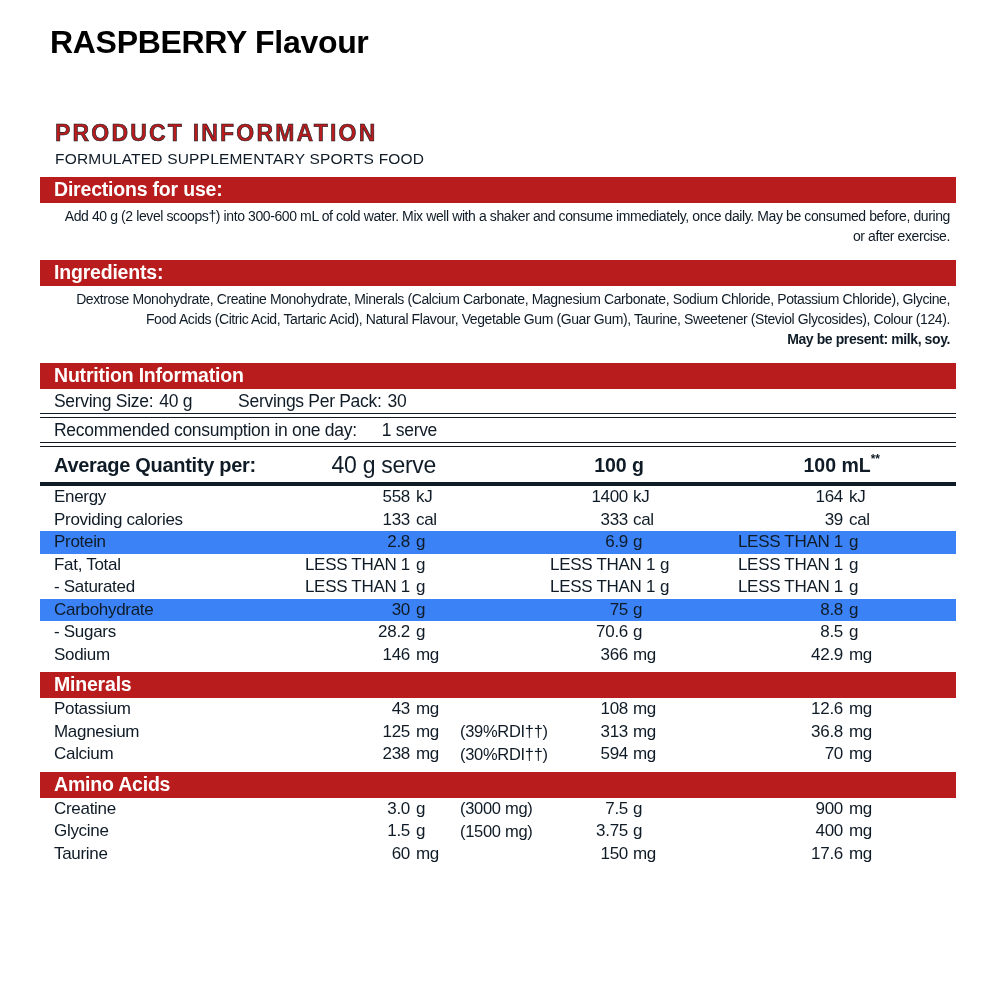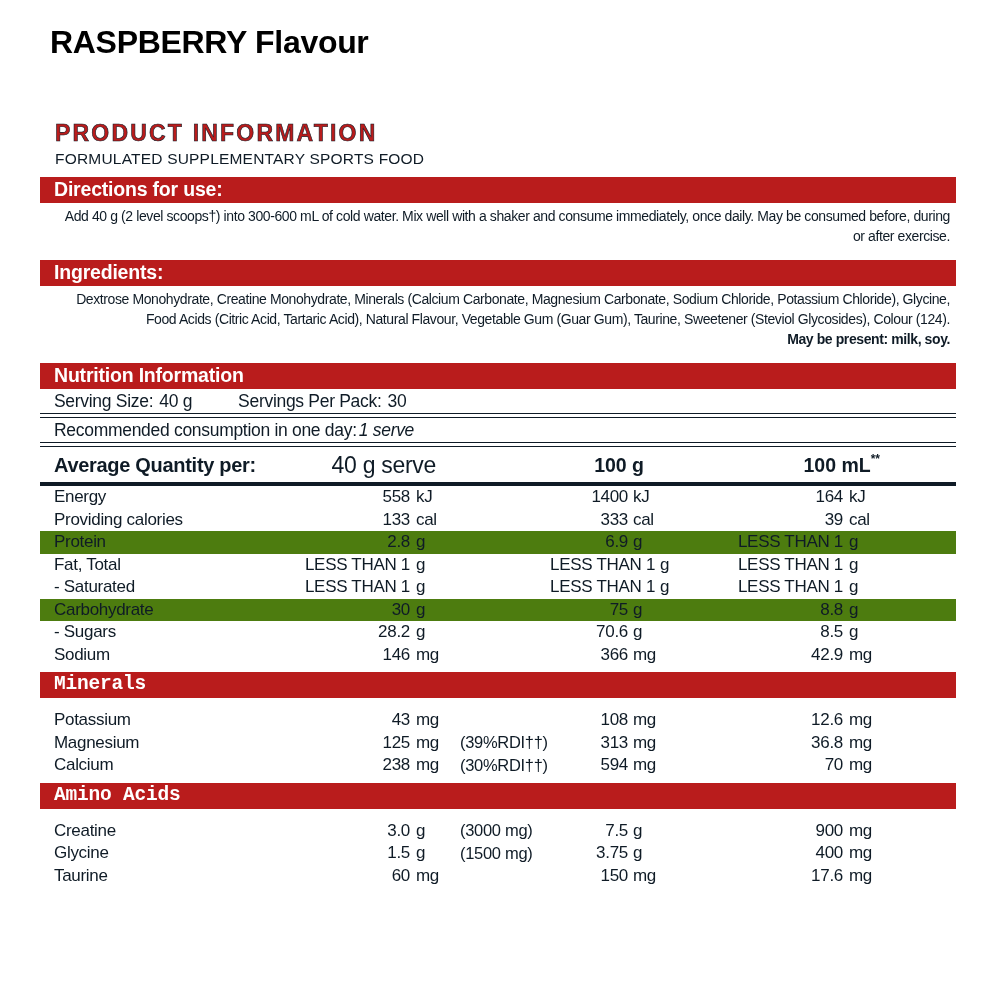--- a/index.html
+++ b/index.html
@@ -29,51 +29,51 @@
     padding-left: 15px; margin-top: 3px;
     font-size: 15.5px; letter-spacing: 0.2px; white-space: nowrap;
   }
 
   .bar {
     margin-top: 9px; height: 26px; line-height: 25px;
     background: #b91c1c; color: #ffffff;
     font-size: 19.5px; font-weight: bold; letter-spacing: -0.2px;
     padding-left: 14px; white-space: nowrap;
   }
-  .bar.section { margin-top: 6px; margin-bottom: 11px; font-family: Liberation Mono, monospace; }
+  .bar.section { margin-top: 6px; margin-bottom: 0; }
 
   .textblock {
     padding: 3px 6px 5px 14px;
     font-size: 14px; line-height: 20px; letter-spacing: -0.4px; text-align: right;
   }
   .allergen { font-weight: bold; }
 
   .kv-row {
     display: flex; align-items: center;
     height: 24px; padding-left: 14px;
     font-size: 17.5px; letter-spacing: -0.3px; white-space: nowrap;
   }
   .kv-row .val { margin-left: 6px; }
   .kv-row .pair-gap { margin-left: 46px; }
-  .kv-row .val-wide { margin-left: 2px; font-style: italic; }
+  .kv-row .val-wide { margin-left: 25px; }
 
   .rule2 {
     height: 5px;
     border-top: 1.7px solid #0f1b26;
     border-bottom: 1.7px solid #0f1b26;
   }
   .rule-thick { height: 4px; background: #0f1b26; margin-top: 1px; }
 
   .grid {
     display: grid;
     grid-template-columns: 250px 160px 100px 110px 220px 1fr;
     align-items: center;
   }
   .trow { height: 22.5px; font-size: 17px; letter-spacing: -0.3px; }
-  .trow.shaded { background: #4d7c0f; }
+  .trow.shaded { background: #3b82f6; }
   .c-label { padding-left: 14px; white-space: nowrap; }
   .c-val { display: flex; white-space: nowrap; }
   .c-val .num { flex: 1; text-align: right; }
   .c-val .unit { width: 40px; padding-left: 6px; }
   .c-val.narrowu .unit { width: 32px; padding-left: 5px; }
   .c-val.widep .unit { width: 37px; padding-left: 6px; }
   .c-note { padding-left: 10px; white-space: nowrap; font-size: 16.5px; }
 
   .thead { height: 32px; margin-top: 2px; }
   .thead .c-label { font-weight: bold; font-size: 20px; letter-spacing: -0.3px; }

